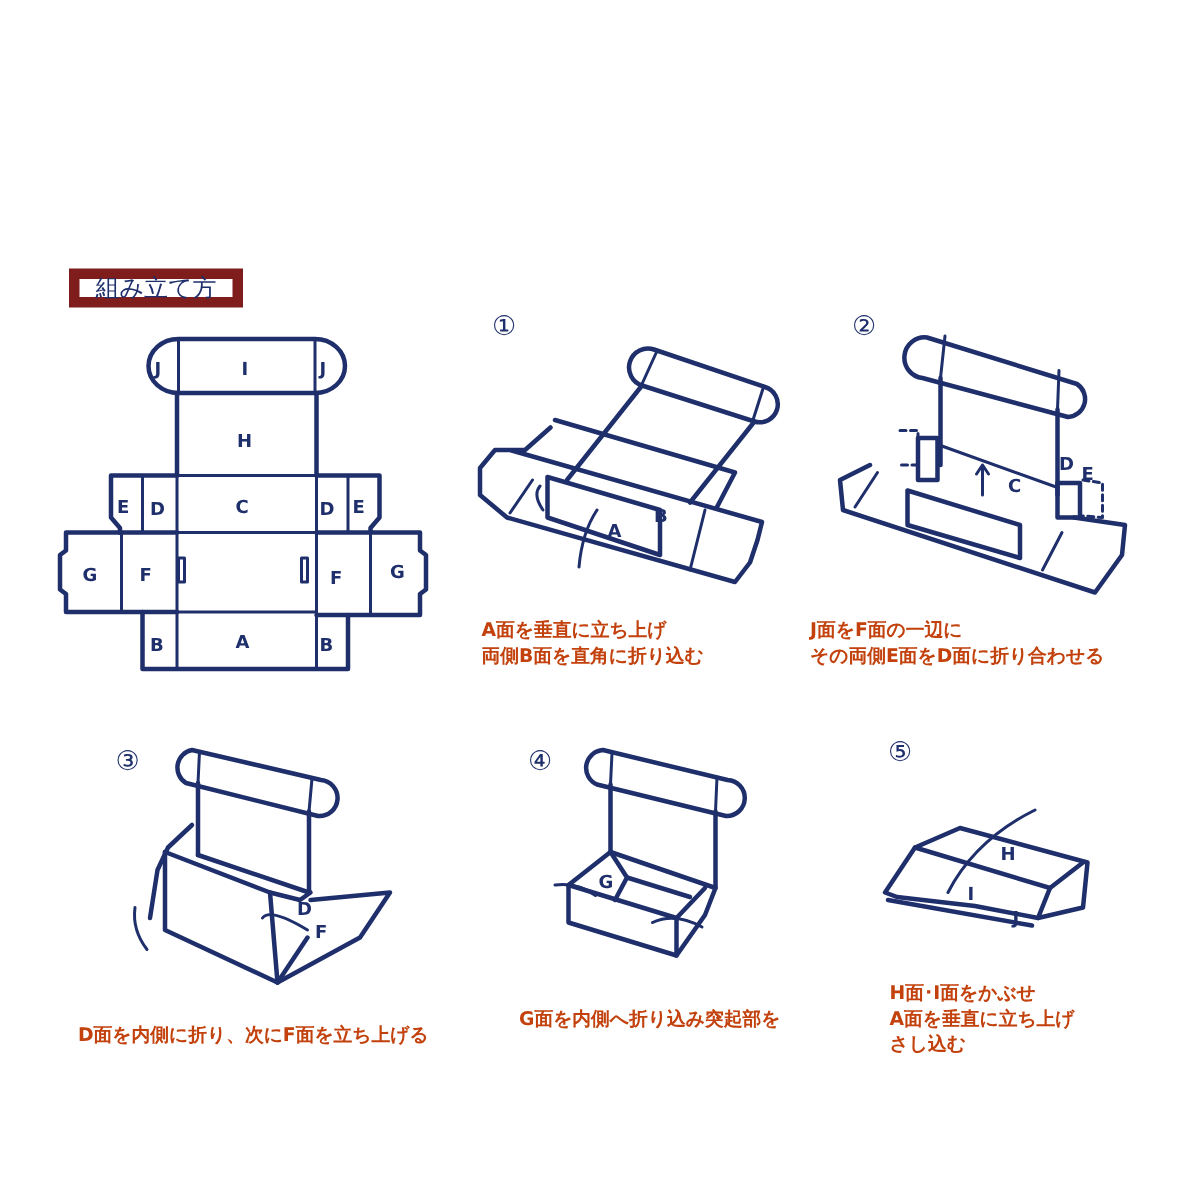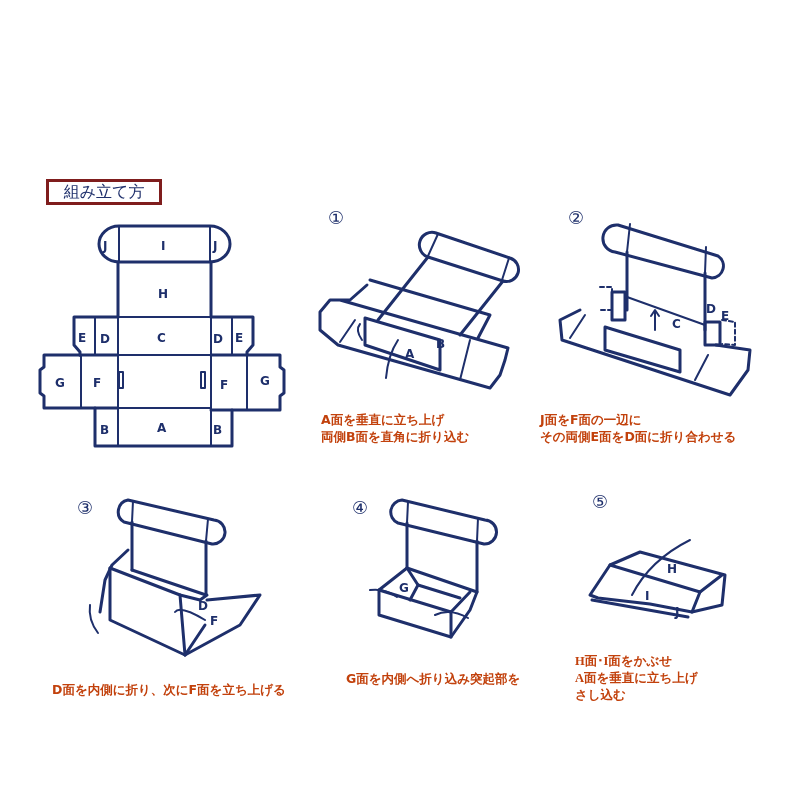--- a/index.html
+++ b/index.html
@@ -1,19 +1,19 @@
 <!DOCTYPE html>
 <html><head>
 <meta charset="utf-8">
 <style>
   html, body { margin:0; padding:0; background:#ffffff; }
   body { width:800px; height:800px; position:relative; overflow:hidden;
          font-family:"DejaVu Sans", "Liberation Sans", sans-serif; color:#1e2f6b; }
   .title-box { position:absolute; left:46px; top:179px; width:116px; height:26px;
-               border:3px solid #7f1d1d; box-sizing:border-box; display:flex;
+               border:7px solid #7f1d1d; box-sizing:border-box; display:flex;
                align-items:center; justify-content:center; font-size:16px; color:#1e2f6b; }
   svg.art { position:absolute; left:0; top:0; }
   .step-num { position:absolute; font-size:18px; color:#1e2f6b; }
   .caption { position:absolute; font-size:12.5px; font-weight:bold; color:#c2410c; line-height:17px; white-space:nowrap; }
   .lbl { font-family:"DejaVu Sans", sans-serif; font-weight:bold; font-size:12px; fill:#1e2f6b; }
 </style>
 </head>
 <body>
 
 <div class="title-box">組み立て方</div>
@@ -165,17 +165,17 @@
 <div class="caption" style="left:540px;top:411px;">
   <div>J面をF面の一辺に</div>
   <div>その両側E面をD面に折り合わせる</div>
 </div>
 <div class="caption" style="left:52px;top:681px;text-align:center;">
   <div>D面を内側に折り、次にF面を立ち上げる</div>
 </div>
 <div class="caption" style="left:346px;top:670px;">
   <div>G面を内側へ折り込み突起部を</div>
 </div>
-<div class="caption" style="left:575px;top:653px;font-family:Liberation Serif, serif;">
+<div class="caption" style="left:593px;top:653px;">
   <div>H面･I面をかぶせ</div>
   <div>A面を垂直に立ち上げ</div>
   <div>さし込む</div>
 </div>
 
 </body></html>

